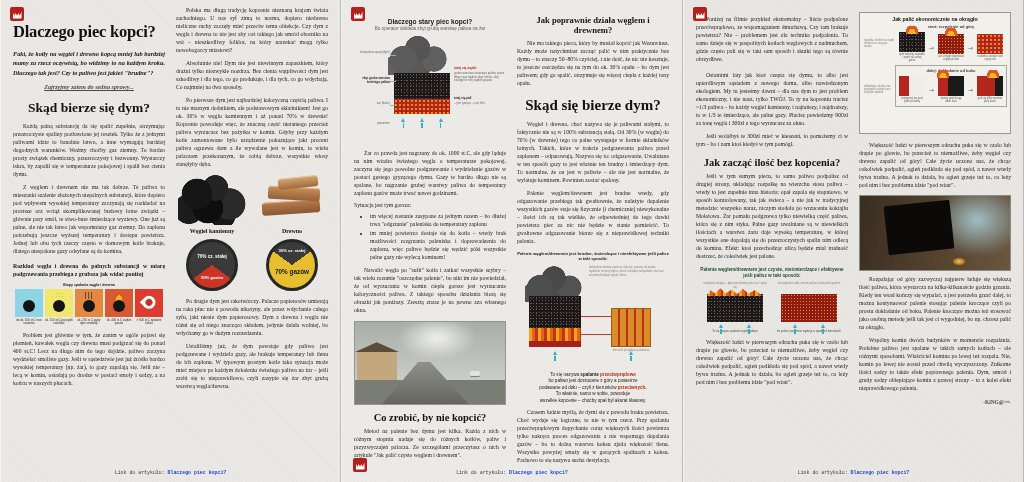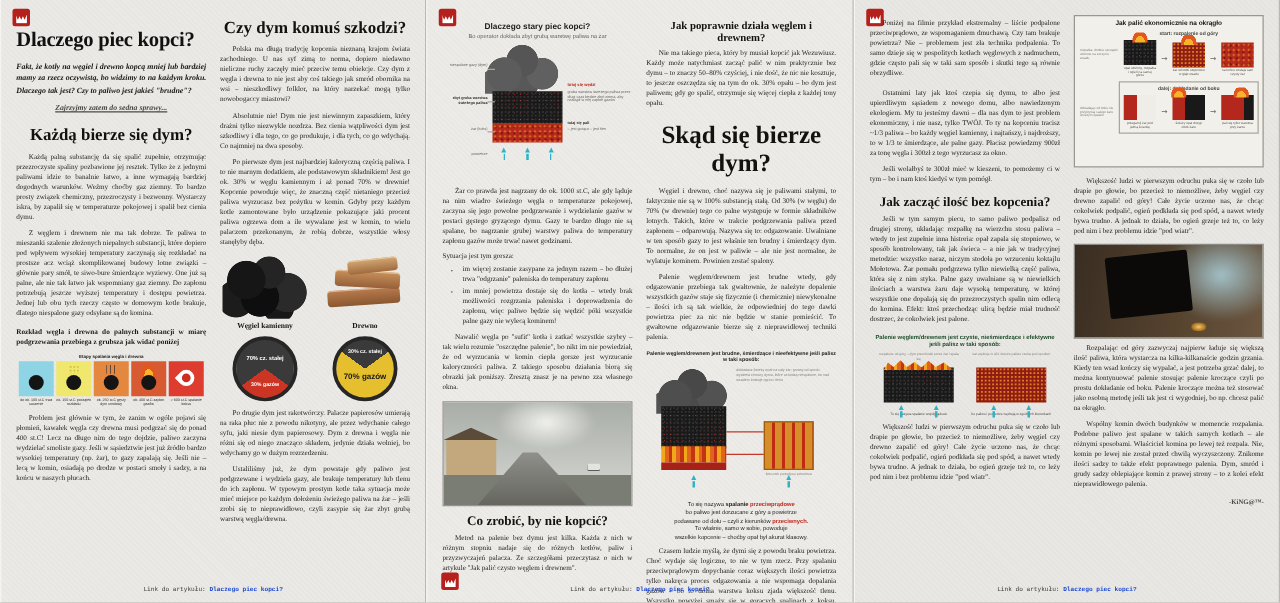--- a/index.html
+++ b/index.html
@@ -21,21 +21,21 @@
                  clip-path:polygon(0 0,20% 60%,35% 20%,50% 60%,65% 20%,80% 60%,100% 0,100% 100%,0 100%); }
 
   .col { position:absolute; top:0; width:152px; }
   .colL { left:13px; } .colR { left:176px; }
 
   .p { font-size:5.7px; line-height:1.4; color:#201f1d; text-align:justify; text-indent:10px; margin-top:5px; }
   .noind { text-indent:0; }
   .lead { font-size:6.3px; line-height:1.5; font-weight:bold; font-style:italic; text-align:justify; color:#181715; margin-top:7px; }
   .h-title { font-size:16.5px; font-weight:bold; color:#111; margin-top:22px; letter-spacing:-.2px; }
   .h-l  { font-size:13.5px; font-weight:bold; text-align:center; color:#131210; }
-  .h-xl { font-size:20px; font-weight:bold; text-align:center; color:#131210; }
+  .h-xl { font-size:15px; font-weight:bold; text-align:center; color:#131210; }
   .h-m  { font-size:10.5px; font-weight:bold; text-align:center; color:#131210; }
   .h-s  { font-size:8.6px;  font-weight:bold; text-align:center; color:#131210; }
   .link { display:block; margin:6px auto 0; text-align:center; font-size:6.2px; font-weight:bold; font-style:italic;
           color:#4a4a46; text-decoration:underline; cursor:pointer; }
   .boldp { font-size:5.8px; font-weight:bold; line-height:1.4; text-align:justify; margin-top:6px; color:#1b1a18;}
   .tinycap { font-size:3.6px; font-weight:bold; text-align:center; color:#222; font-family:"Liberation Sans",sans-serif; }
   .footer { position:absolute; bottom:7px; left:0; right:0; text-align:center;
             font-family:"Liberation Mono", monospace; font-size:4.9px; color:#3a3a38; }
   .flink { color:#1947d1; font-weight:bold; cursor:pointer; }
   .sig { text-align:right; font-size:5.4px; font-weight:bold; color:#4a4a46; margin-top:6px; }
@@ -192,21 +192,21 @@
 <body>
 
 <div id="screen">
 
   <div class="page" id="page1">
     <div class="logo logo-top"></div>
     <div class="col colL">
       <div class="h-title">Dlaczego piec kopci?</div>
       <div class="lead">Fakt, że kotły na węgiel i drewno kopcą mniej lub bardziej mamy za rzecz oczywistą, bo widzimy to na każdym kroku. Dlaczego tak jest? Czy to paliwo jest jakieś "brudne"?</div>
       <span class="link">Zajrzyjmy zatem do sedna sprawy...</span>
-      <div class="h-l" style="margin-top:10px">Każdą bierze się dym?</div>
+      <div class="h-l" style="margin-top:10px">Skąd bierze się dym?</div>
       <div class="p" style="margin-top:7px">Każdą palną substancję da się spalić zupełnie, otrzymując przezroczyste spaliny pozbawione jej resztek. Tylko że z jednymi paliwami idzie to banalnie łatwo, a inne wymagają bardziej dogodnych warunków. Weźmy choćby gaz ziemny. To bardzo prosty związek chemiczny, przezroczysty i bezwonny. Wystarczy iskra, by zapalił się w temperaturze pokojowej i spalił bez cienia dymu.</div>
       <div class="p">Z węglem i drewnem nie ma tak dobrze. Te paliwa to mieszanki szalenie złożonych niepalnych substancji, które dopiero pod wpływem wysokiej temperatury zaczynają się rozkładać na prostsze acz wciąż skomplikowanej budowy lotne związki – głównie pary smół, te siwo-bure śmierdzące wyziewy. One już są palne, ale nie tak łatwo jak wspomniany gaz ziemny. Do zapłonu potrzebują jeszcze wyższej temperatury i dostępu powietrza. Jednej lub obu tych rzeczy często w domowym kotle brakuje, dlatego niespalone gazy odsyłane są do komina.</div>
       <div class="boldp">Rozkład węgla i drewna do palnych substancji w miarę podgrzewania przebiega z grubsza jak widać poniżej</div>
       <div class="tinycap" style="margin-top:5px">Etapy spalania węgla i drewna</div>
       <div class="stages">
         <div class="stage">
           <div class="stage-sq" style="background-color: rgb(143, 212, 228);">
               <div class="stage-dot"></div>
             </div>
           <div class="stage-cap">do ok. 100 st.C trwa suszenie</div>
@@ -238,21 +238,20 @@
                 <div class="drop-in"></div>
               </div>
             </div>
           <div class="stage-cap">&gt; 600 st.C spalanie koksu</div>
         </div>
       </div>
       <div class="p" style="margin-top:6px">Problem jest głównie w tym, że zanim w ogóle pojawi się płomień, kawałek węgla czy drewna musi podgrzać się do ponad 400 st.C! Lecz na długo nim do tego dojdzie, paliwo zaczyna wydzielać smoliste gazy. Jeśli w sąsiedztwie jest już źródło bardzo wysokiej temperatury (np. żar), to gazy zapalają się. Jeśli nie – lecą w komin, osiadają po drodze w postaci smoły i sadzy, a na końcu w naszych płucach.</div>
     </div>
 
     <div class="col colR">
-      <div class="h-l" style="margin-top:14px">Czy dym komuś szkodzi?</div>
       <div class="p" style="margin-top:7px">Polska ma długą tradycję kopcenia nieznaną krajom świata zachodniego. U nas syf zimą to norma, dopiero niedawno nieliczne ruchy zaczęły mieć przeciw temu obiekcje. Czy dym z węgla i drewna to nie jest aby coś takiego jak smród obornika na wsi – nieszkodliwy folklor, na który narzekać mogą tylko nowobogaccy miastowi?</div>
       <div class="p">Absolutnie nie! Dym nie jest niewinnym zapaszkiem, który drażni tylko niezwykle nozdrza. Bez cienia wątpliwości dym jest szkodliwy i dla tego, co go produkuje, i dla tych, co go wdychają. Co najmniej na dwa sposoby.</div>
       <div class="p">Po pierwsze dym jest najbardziej kaloryczną częścią paliwa. I to nie marnym dodatkiem, ale podstawowym składnikiem! Jest go ok. 30% w węglu kamiennym i aż ponad 70% w drewnie! Kopcenie powoduje więc, że znaczną część nietaniego przecież paliwa wyrzucasz bez pożytku w komin. Gdyby przy każdym kotle zamontowane było urządzenie pokazujące jaki procent paliwa ogrzewa dom a ile wywalane jest w komin, to wielu palaczom przekonanym, że robią dobrze, wszystkie włosy stanęłyby dęba.</div>
       <div class="fuel-row">
         <div class="fuel-cell">
           <div class="coal-img"></div>
           <div class="fuel-label">Węgiel kamienny</div>
         </div>
         <div class="fuel-cell">
           <div class="wood-img">

